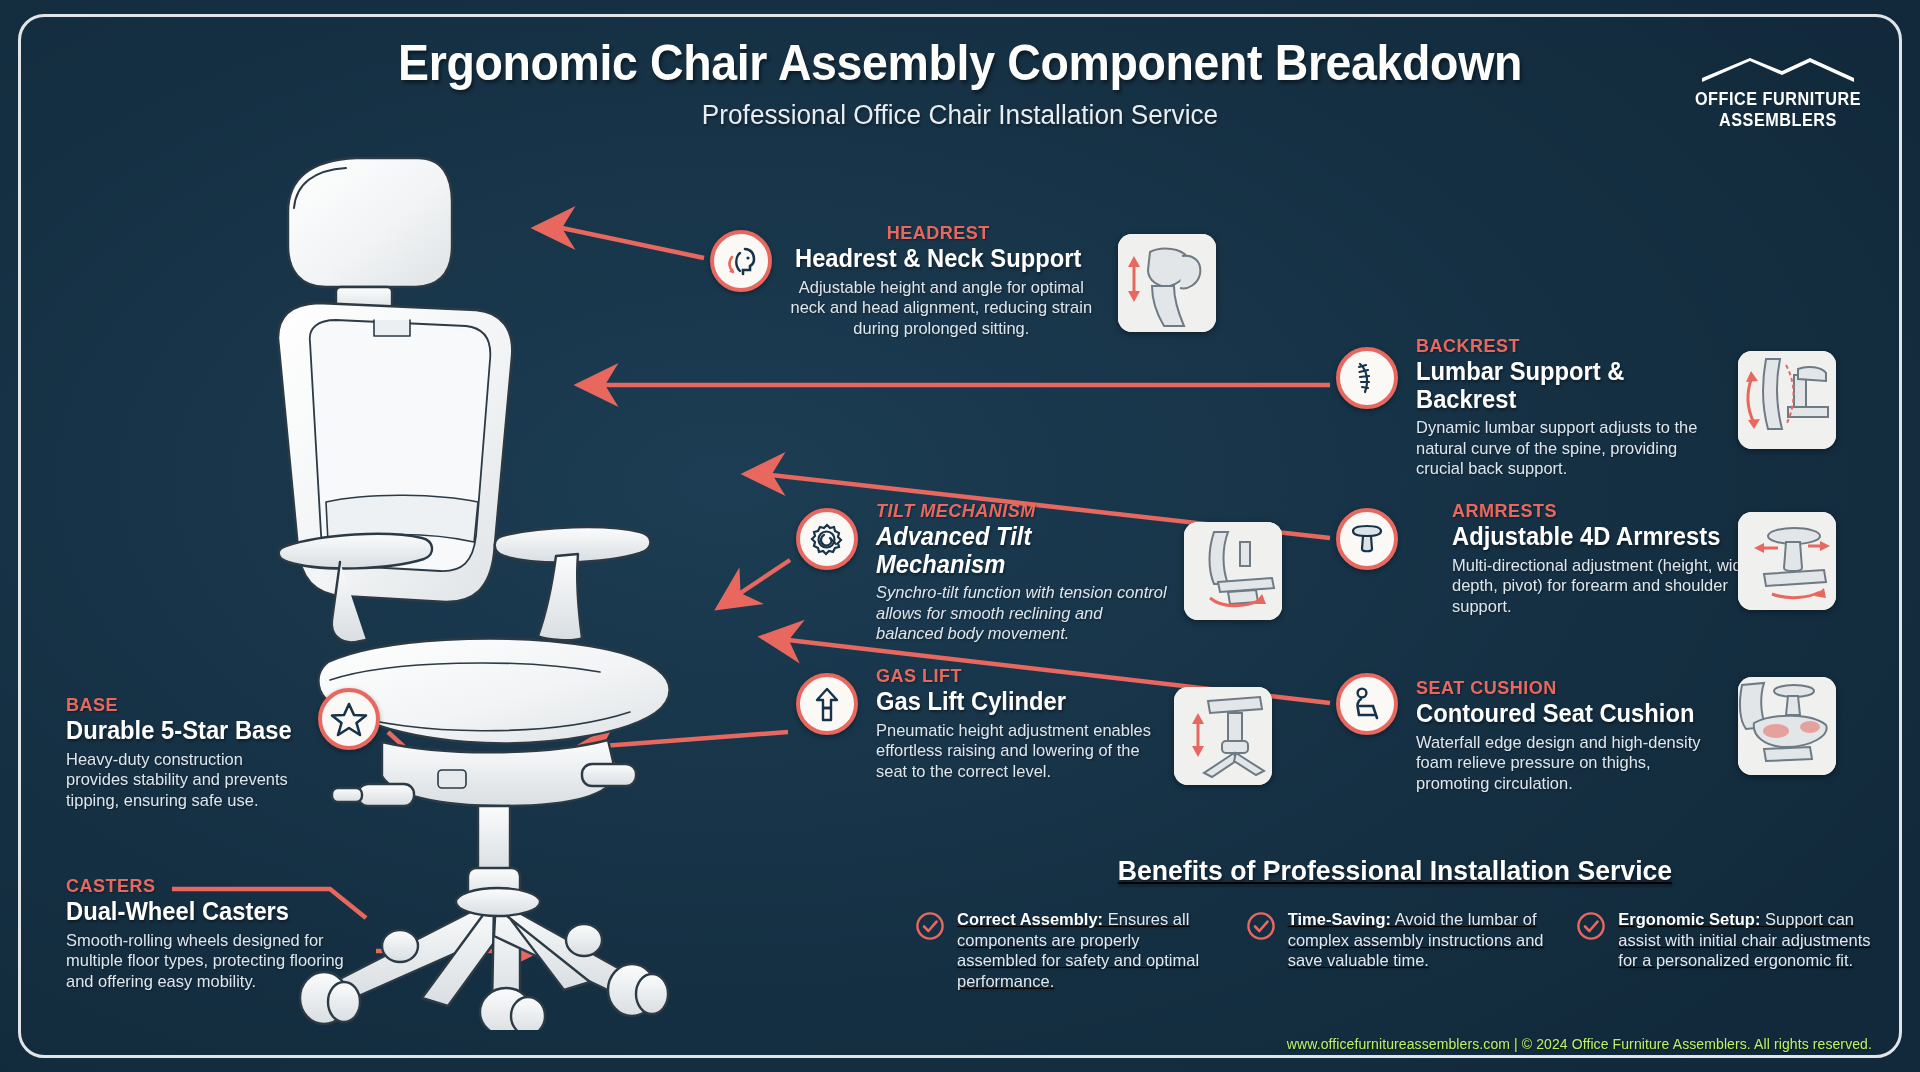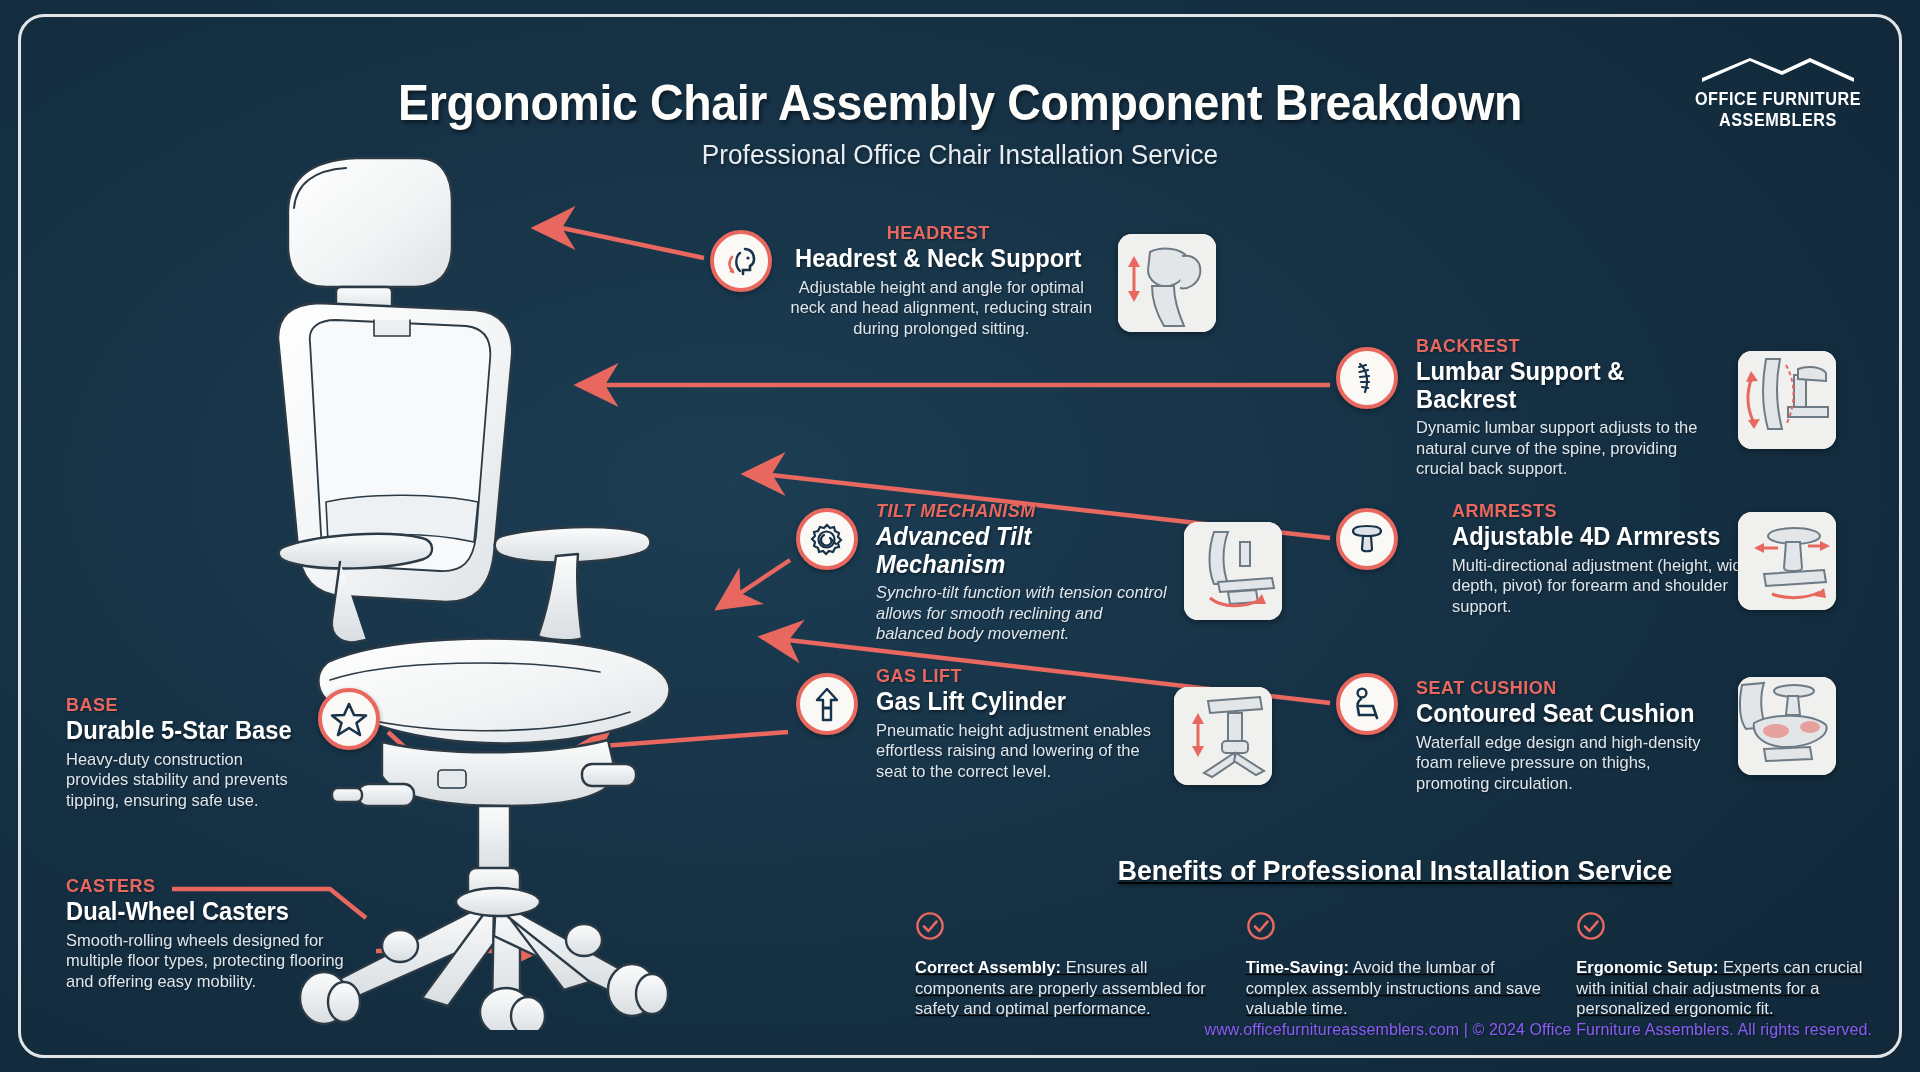--- a/index.html
+++ b/index.html
@@ -10,21 +10,21 @@
     background:
       radial-gradient(ellipse 1400px 800px at 38% 45%, #1c3d53 0%, #173347 45%, #11293a 100%);
   }
   .frame{
     position:absolute; left:18px; top:14px; right:18px; bottom:14px;
     border:3px solid rgba(255,255,255,.88);
     border-radius:26px; pointer-events:none;
   }
 
   
-  .header{ position:absolute; left:0; top:34px; width:1920px; text-align:center;margin-top:40px; }
+  .header{ position:absolute; left:0; top:34px; width:1920px; text-align:center; }
   .title{
     font-size:50px; font-weight:bold; color:#fdfdfb; letter-spacing:-.4px;
     text-shadow:2px 3px 4px rgba(0,0,0,.45);
     transform:scaleX(.93); transform-origin:center;
   }
   .subtitle{
     margin-top:8px; font-size:27px; color:#e8edf1; font-weight:400;
     text-shadow:1px 2px 3px rgba(0,0,0,.4);
     transform:scaleX(.97); transform-origin:center;
   }
@@ -67,31 +67,31 @@
     background:#f0f0ee; overflow:hidden; box-shadow:0 2px 6px rgba(0,0,0,.4);
   }
 
   
   .benefits{ position:absolute; left:915px; top:855px; width:960px;text-decoration:underline; }
   .benefits h2{
     font-size:28px; font-weight:bold; color:#fff; text-align:center;
     text-shadow:1px 2px 3px rgba(0,0,0,.45); transform:scaleX(.95);
   }
   .bgrid{ display:flex; gap:32px; margin-top:22px; }
-  .bitem{ display:flex; gap:12px; width:300px;flex-direction:column; }
+  .bitem{ display:flex; gap:12px; width:300px; }
   .bitem .chk{ flex:0 0 auto; margin-top:2px; }
   .bitem .btxt{
     font-size:16.5px; color:#e2e8ee; line-height:1.25;
     text-shadow:1px 1px 2px rgba(0,0,0,.4);
   }
   .bitem .btxt b{ color:#ffffff; }
 
   .footer{
-    position:absolute; right:48px; bottom:33px;
-    font-size:16px; color:#8b5cf6; letter-spacing:.1px;
+    position:absolute; right:48px; bottom:20px;
+    font-size:14px; color:#bef264; letter-spacing:.1px;
     text-shadow:1px 1px 2px rgba(0,0,0,.4);
   }
 </style>
 </head>
 <body>
 
 <div class="frame"></div>
 
 <div class="header">
   <div class="title">Ergonomic Chair Assembly Component Breakdown</div>
@@ -434,18 +434,18 @@
       </span>
       <span class="btxt"><b>Time-Saving:</b><span> Avoid the lumbar of complex assembly instructions and save valuable time.</span></span>
     </div>
     <div class="bitem">
       <span class="chk">
         <svg width="30" height="30" viewBox="0 0 30 30">
           <circle cx="15" cy="15" r="12.6" fill="none" stroke="#e8685f" stroke-width="2.4"></circle>
           <path d="M9 15.5 L13.4 20 L21.5 10.6" fill="none" stroke="#e8685f" stroke-width="2.6" stroke-linecap="round" stroke-linejoin="round"></path>
         </svg>
       </span>
-      <span class="btxt"><b>Ergonomic Setup:</b><span> Experts can crucial with initial chair adjustments for a personalized ergonomic fit.</span></span>
+      <span class="btxt"><b>Ergonomic Setup:</b><span> Support can assist with initial chair adjustments for a personalized ergonomic fit.</span></span>
     </div>
   </div>
 </div>
 
 <div class="footer">www.officefurnitureassemblers.com | © 2024 Office Furniture Assemblers. All rights reserved.</div>
 
 </body></html>

